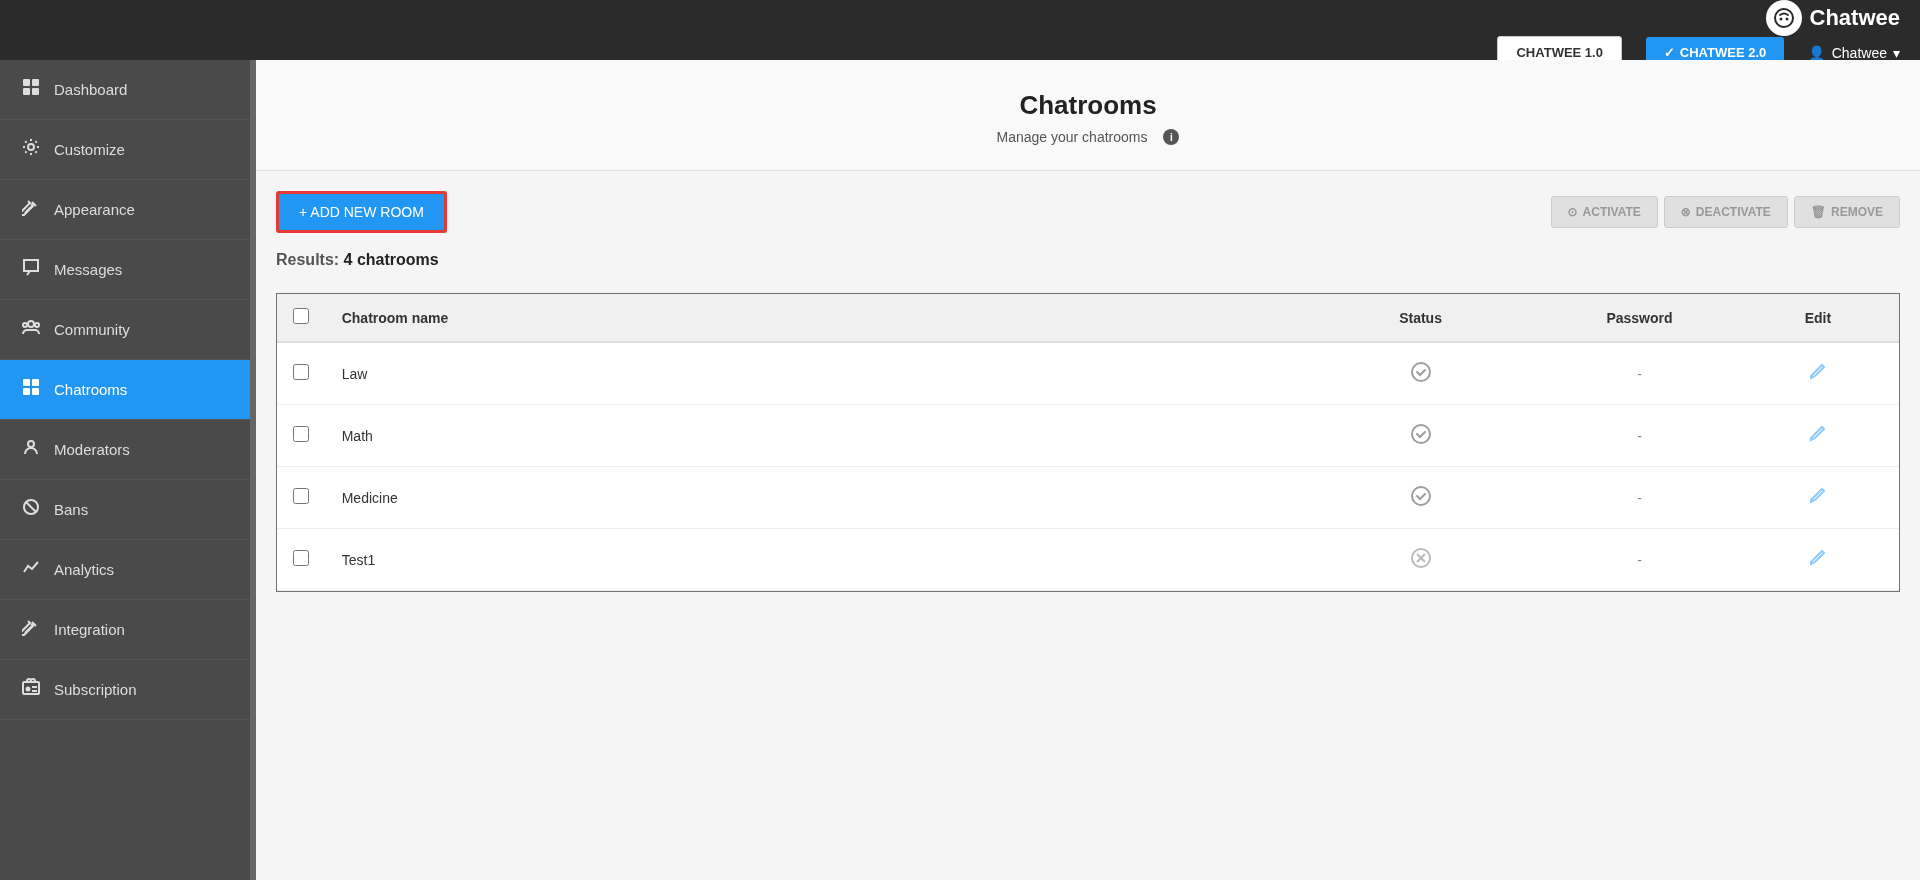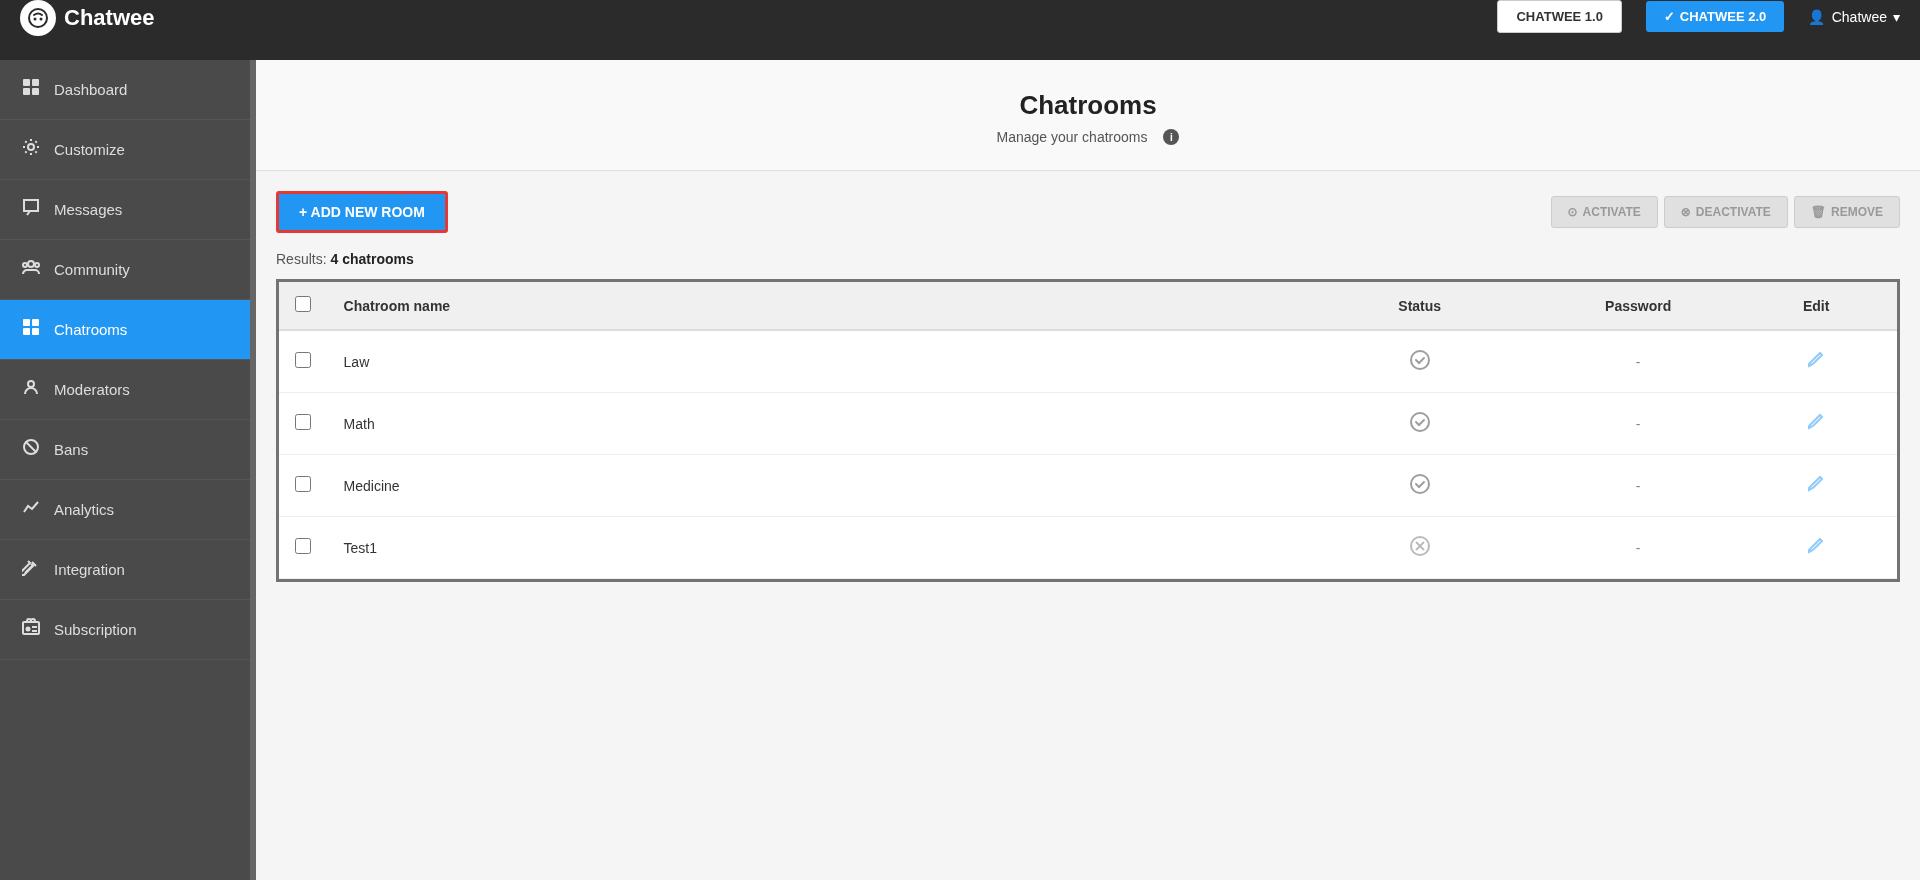--- a/index.html
+++ b/index.html
@@ -3,24 +3,25 @@
   <meta charset="utf-8">
   <style>
     * { box-sizing: border-box; margin: 0; padding: 0; }
     body { font-family: 'Segoe UI', Arial, sans-serif; background: #f0f0f0; display: flex; flex-direction: column; height: 880px; overflow: hidden; }
 
     
     .topnav {
       background: #2b2b2b;
       height: 60px;
       display: flex;
-      align-items: flex-start;
+      align-items: flex-end;
       justify-content: space-between;
       padding: 0 20px;
       flex-shrink: 0;
+      flex-direction: column;
     }
     .topnav-logo {
       display: flex;
       align-items: center;
       gap: 8px;
       color: white;
       font-size: 22px;
       font-weight: bold;
     }
     .logo-icon {
@@ -161,21 +162,21 @@
       justify-content: space-between;
       padding: 20px 20px 10px;
       background: #f5f5f5;
     }
     .btn-add-room {
       background: #2196f3;
       color: white;
       border: 3px solid #e53935;
       padding: 10px 20px;
       font-size: 14px;
-      font-weight: bold;
+      font-weight: normal;
       border-radius: 3px;
       cursor: pointer;
       display: flex;
       align-items: center;
       gap: 6px;
     }
     .toolbar-actions {
       display: flex;
       gap: 6px;
     }
@@ -187,32 +188,33 @@
       font-weight: bold;
       border-radius: 3px;
       cursor: pointer;
       color: #999;
       display: flex;
       align-items: center;
       gap: 5px;
     }
     .results-text {
       padding: 8px 20px 10px;
-      font-size: 14px;
+      font-size: 16px;
       color: #555;
+      font-weight: bold;
     }
     .results-text strong {
       color: #222;
     }
 
     
     .table-container {
-      margin: 2px 20px;
+      margin: 14px 20px;
       background: white;
-      border: 3px solid #737373;
+      border: 1px solid #737373;
     }
     table {
       width: 100%;
       border-collapse: collapse;
       font-size: 14px;
     }
     thead tr {
       background: #f0f0f0;
       border-bottom: 2px solid #ddd;
     }
@@ -298,20 +300,28 @@
     <div class="sidebar-item">
       <span class="sidebar-icon">
         <svg width="18" height="18" viewBox="0 0 18 18" fill="none" stroke="currentColor" stroke-width="2">
           <circle cx="9" cy="9" r="3"></circle>
           <path d="M9 1v2M9 15v2M1 9h2M15 9h2M3.22 3.22l1.41 1.41M13.37 13.37l1.41 1.41M3.22 14.78l1.41-1.41M13.37 4.63l1.41-1.41"></path>
         </svg>
       </span>
       <span>Customize</span>
     </div>
 
+    <div class="sidebar-item">
+      <span class="sidebar-icon">
+        <svg width="18" height="18" viewBox="0 0 18 18" fill="none" stroke="currentColor" stroke-width="2">
+          <path d="M3 15l9-9M10 4l4 4M6 3l2 2-9 9v3h3l9-9-2-2"></path>
+        </svg>
+      </span>
+      <span>Appearance</span>
+    </div>
 
     <div class="sidebar-item">
       <span class="sidebar-icon">
         <svg width="18" height="18" viewBox="0 0 18 18" fill="none" stroke="currentColor" stroke-width="2">
           <path d="M2 2h14v11H2z" rx="1"></path>
           <path d="M5 17l3-4"></path>
         </svg>
       </span>
       <span>Messages</span>
     </div>

